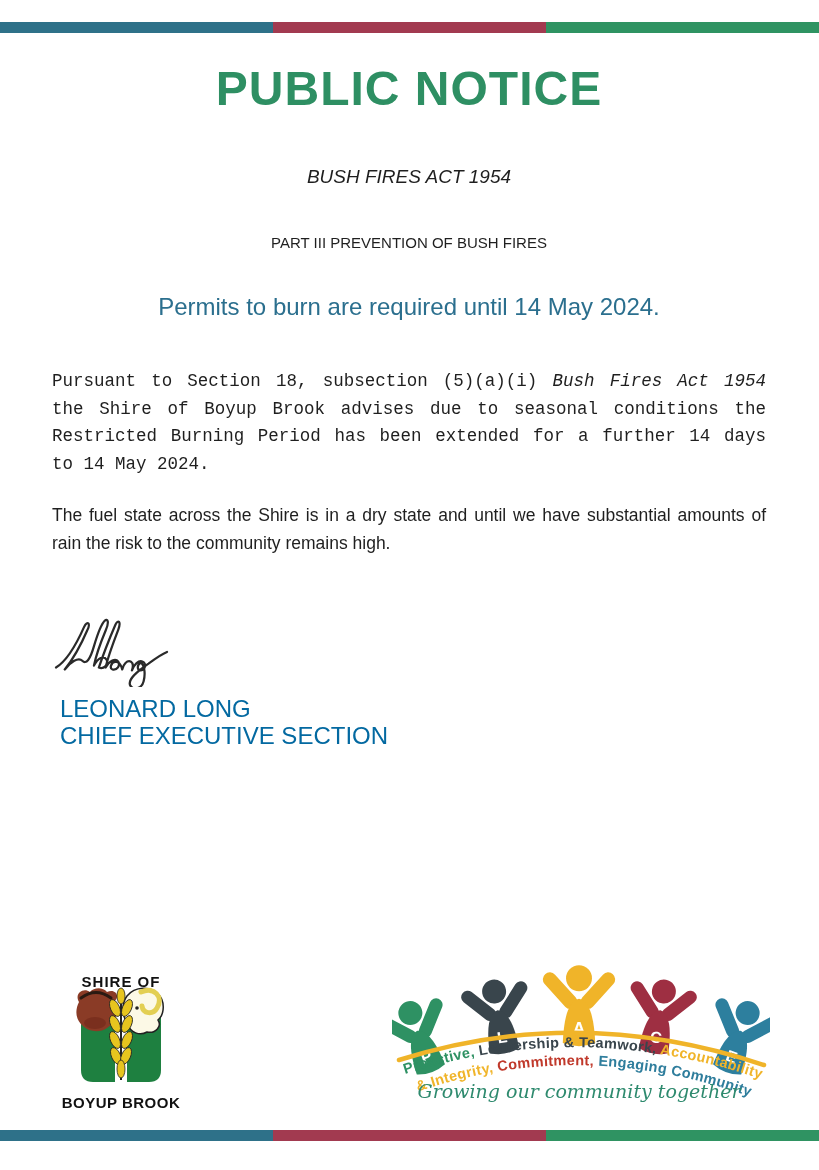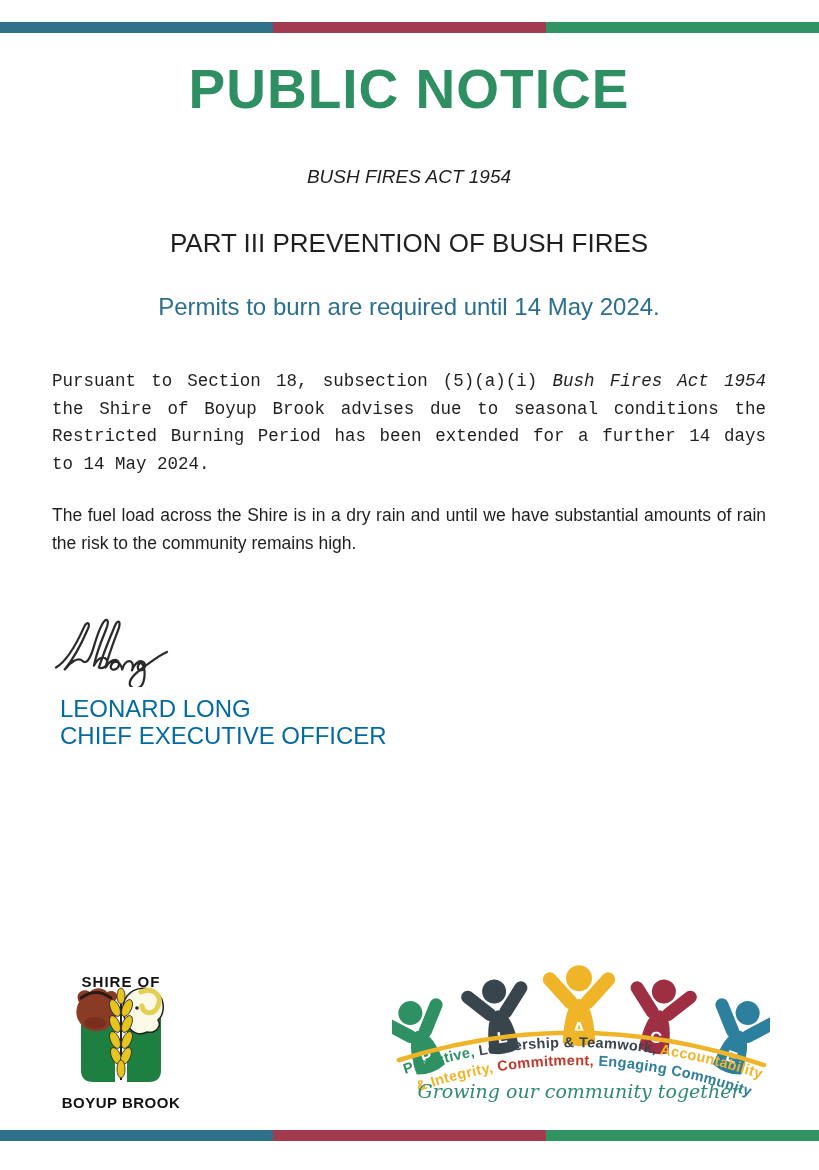--- a/index.html
+++ b/index.html
@@ -17,31 +17,31 @@
   .tri-bar.bottom{top:1130px;}
   .tri-bar .seg{flex:1;height:100%;}
   .seg-teal{background:#2E7189;}
   .seg-maroon{background:#A23A50;}
   .seg-green{background:#2F9362;}
 
   .content{position:absolute;left:52px;top:0;width:714px;}
 
   .main-title{
     margin:0;padding-top:64px;
-    font-size:55px;line-height:50px;font-weight:bold;
+    font-size:48px;line-height:50px;font-weight:bold;
     text-align:center;color:#2E8F63;letter-spacing:1px;
   }
   .act-line{
     margin-top:52px;
     font-size:19px;line-height:22px;font-style:italic;font-weight:500;
     text-align:center;color:#1f1f1f;
   }
   .part-block{
     margin-top:40px;
-    font-size:26px;line-height:30px;
+    font-size:15px;line-height:30px;
     text-align:center;color:#1f1f1f;
   }
   .headline{
     margin-top:36px;
     font-size:24px;line-height:26px;font-weight:normal;
     text-align:center;color:#2B6F8E;
   }
   .body-para{
     margin:0;margin-top:24px;
     font-size:17.5px;line-height:27.5px;
@@ -81,21 +81,21 @@
     <div class="act-line">BUSH FIRES ACT 1954</div>
 
     <div class="part-block">
       <div>PART III PREVENTION OF BUSH FIRES</div>
     </div>
 
     <div class="headline">Permits to burn are required until 14 May 2024.</div>
 
     <p class="body-para first"><span>Pursuant to Section 18, subsection (5)(a)(i) </span><i>Bush Fires Act 1954</i><span> the Shire of Boyup Brook advises due to seasonal conditions the Restricted Burning Period has been extended for a further 14 days to 14 May 2024.</span></p>
 
-    <p class="body-para">The fuel load across the Shire is in a dry rain and until we have substantial amounts of rain the risk to the community remains high.</p>
+    <p class="body-para">The fuel state across the Shire is in a dry state and until we have substantial amounts of rain the risk to the community remains high.</p>
 
     <div class="signature-wrap">
       <svg class="sig-svg" width="156" height="74" viewBox="0 0 160 76">
         <path d="M4,56
                  C14,50 25,32 33,14
                  C36,8 40,10 36,18
                  C30,32 21,48 13,58
                  C19,50 27,45 31,49
                  C35,53 39,48 43,34
                  C46,24 50,12 54,8
@@ -117,21 +117,21 @@
                  C87,59 87,53 91,51
                  C95,54 96,62 94,70
                  C92,78 83,80 80,74
                  C78,68 86,61 99,52
                  C107,46 113,42 118,40" fill="none" stroke="#2a2a2a" stroke-width="2.3" stroke-linecap="round" stroke-linejoin="round"></path>
       </svg>
     </div>
 
     <div class="sign-block">
       <div>LEONARD LONG</div>
-      <div>CHIEF EXECUTIVE OFFICER</div>
+      <div>CHIEF EXECUTIVE SECTION</div>
     </div>
 
   </div>
 
   <svg class="shire-logo" viewBox="0 0 136 146">
     <text class="svg-label" x="68" y="17" text-anchor="middle" font-size="15" font-weight="bold" fill="#111" letter-spacing="1">SHIRE OF</text>
 
     <path d="M28,42 L62,42 L62,112 L40,112 Q28,112 28,100 Z" fill="#1E8040"></path>
     <path d="M74,42 L108,42 L108,100 Q108,112 96,112 L74,112 Z" fill="#1E8040"></path>
 

